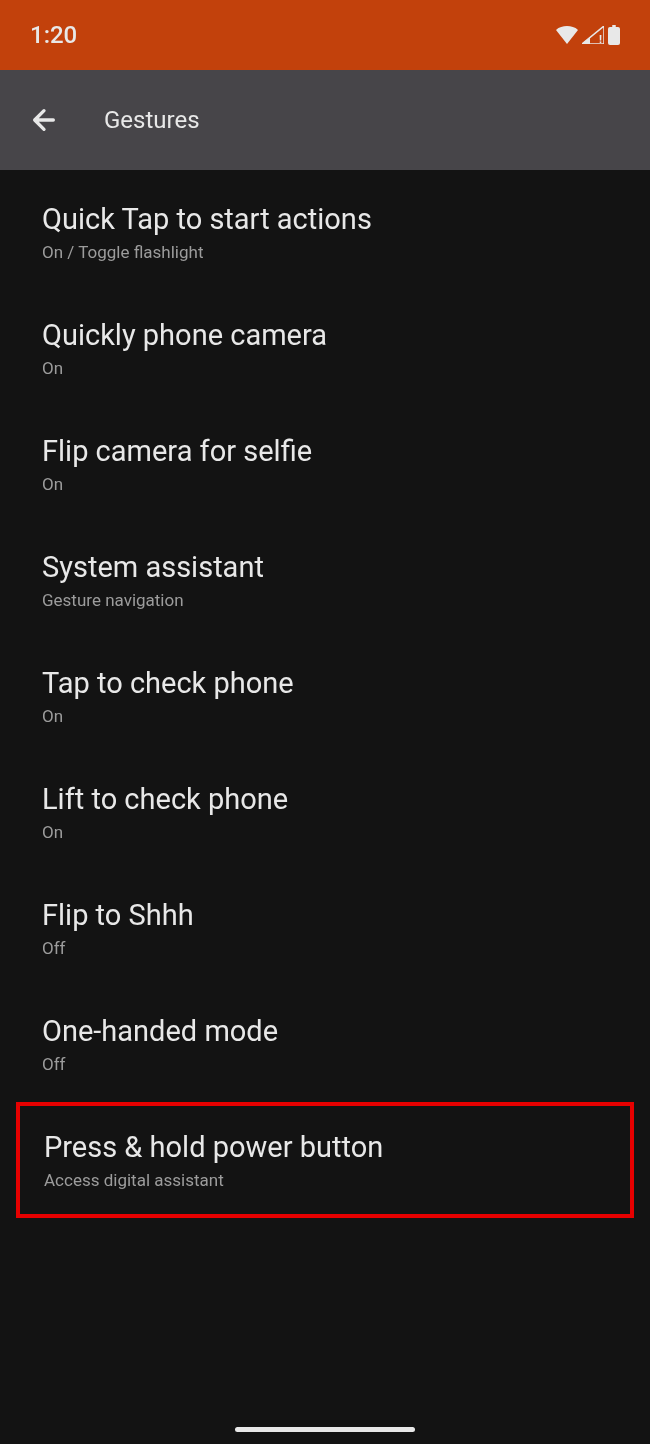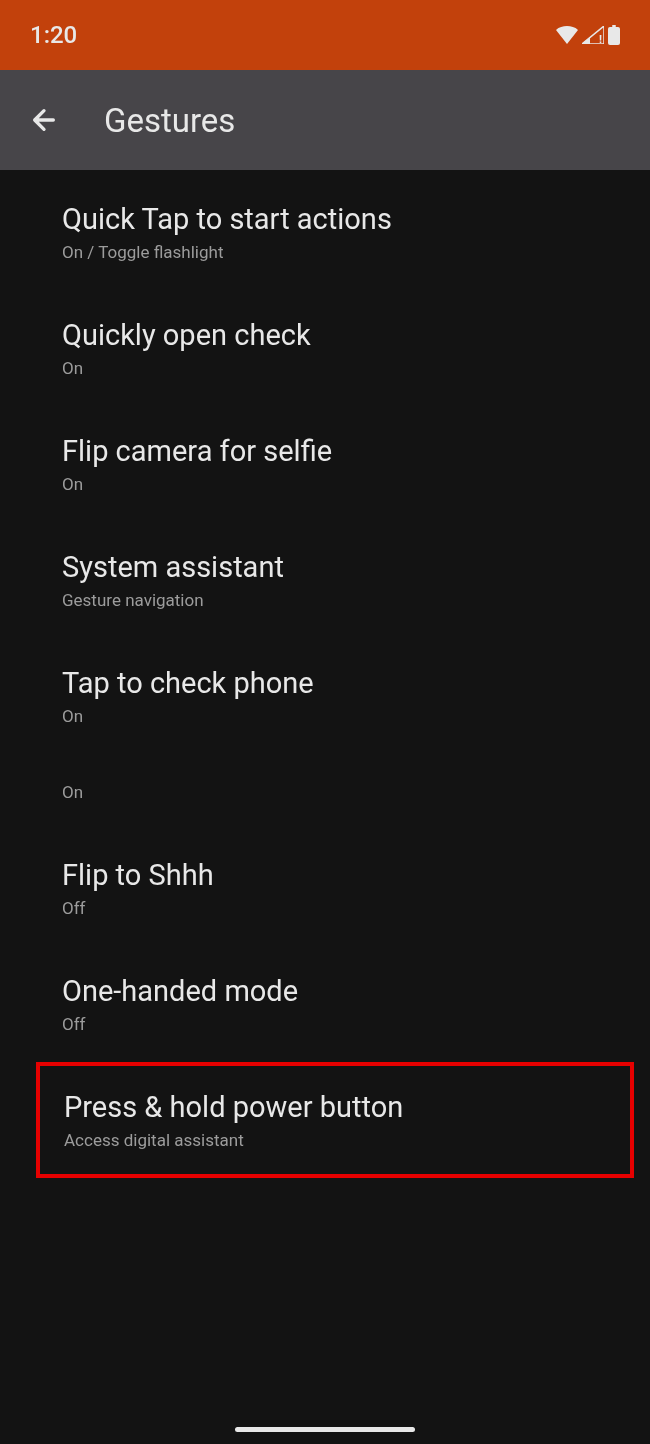--- a/index.html
+++ b/index.html
@@ -43,27 +43,26 @@
     }
     .back-arrow {
       width: 40px;
       height: 40px;
       display: flex;
       align-items: center;
       justify-content: center;
       cursor: pointer;
     }
     .header-title {
-      font-size: 33px;
+      font-size: 24px;
       font-weight: 400;
       color: #e8e8e8;
     }
     .settings-list {
       padding: 4px;
-      margin-left: 20px;
     }
     .setting-item {
       padding: 28px 38px;
       cursor: pointer;
     }
     .setting-title {
       font-size: 29px;
       font-weight: 400;
       color: #e8e8e8;
       margin-bottom: 6px;
@@ -118,36 +117,37 @@
   </div>
   <div class="header-title">Gestures</div>
 </div>
 
 <div class="settings-list">
   <div class="setting-item">
     <div class="setting-title">Quick Tap to start actions</div>
     <div class="setting-subtitle">On / Toggle flashlight</div>
   </div>
   <div class="setting-item">
-    <div class="setting-title">Quickly open check</div>
+    <div class="setting-title">Quickly phone camera</div>
     <div class="setting-subtitle">On</div>
   </div>
   <div class="setting-item">
     <div class="setting-title">Flip camera for selfie</div>
     <div class="setting-subtitle">On</div>
   </div>
   <div class="setting-item">
     <div class="setting-title">System assistant</div>
     <div class="setting-subtitle">Gesture navigation</div>
   </div>
   <div class="setting-item">
     <div class="setting-title">Tap to check phone</div>
     <div class="setting-subtitle">On</div>
   </div>
   <div class="setting-item">
+    <div class="setting-title">Lift to check phone</div>
     <div class="setting-subtitle">On</div>
   </div>
   <div class="setting-item">
     <div class="setting-title">Flip to Shhh</div>
     <div class="setting-subtitle">Off</div>
   </div>
   <div class="setting-item">
     <div class="setting-title">One-handed mode</div>
     <div class="setting-subtitle">Off</div>
   </div>

